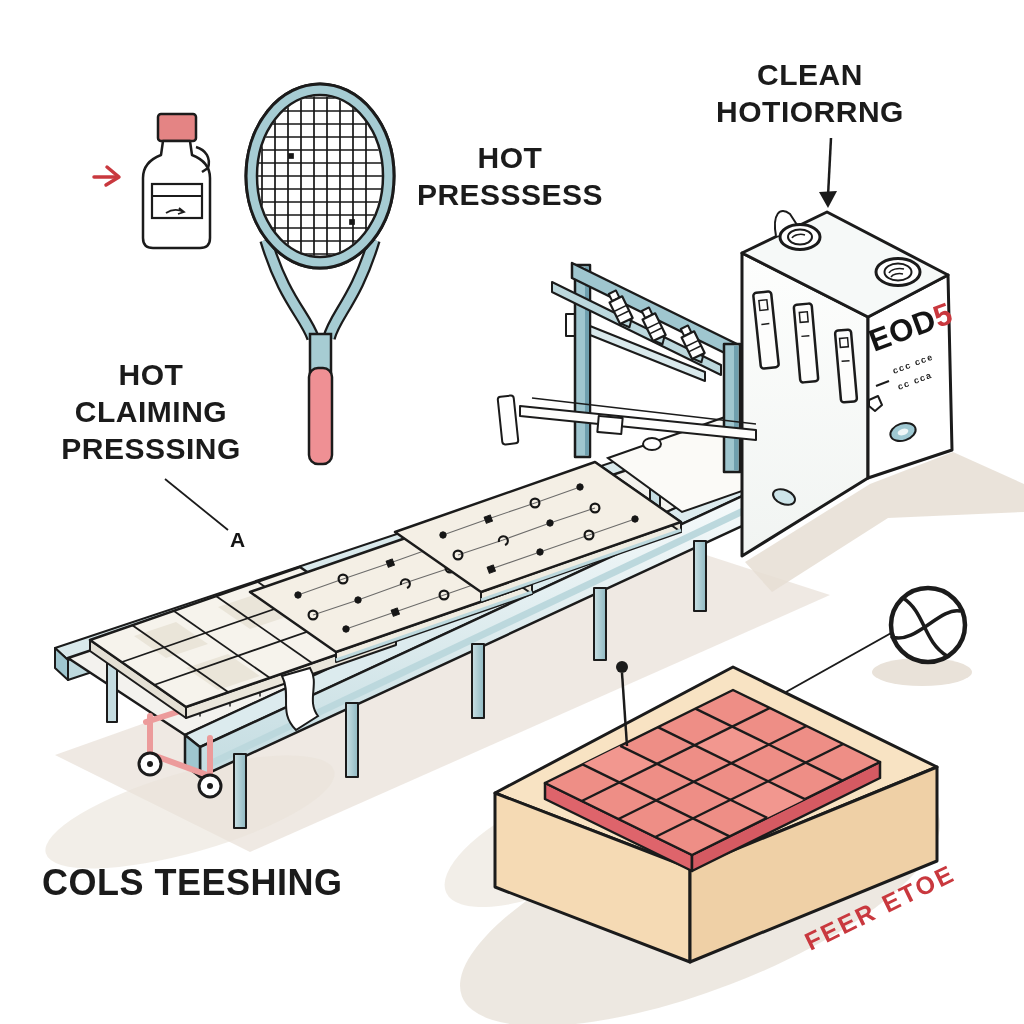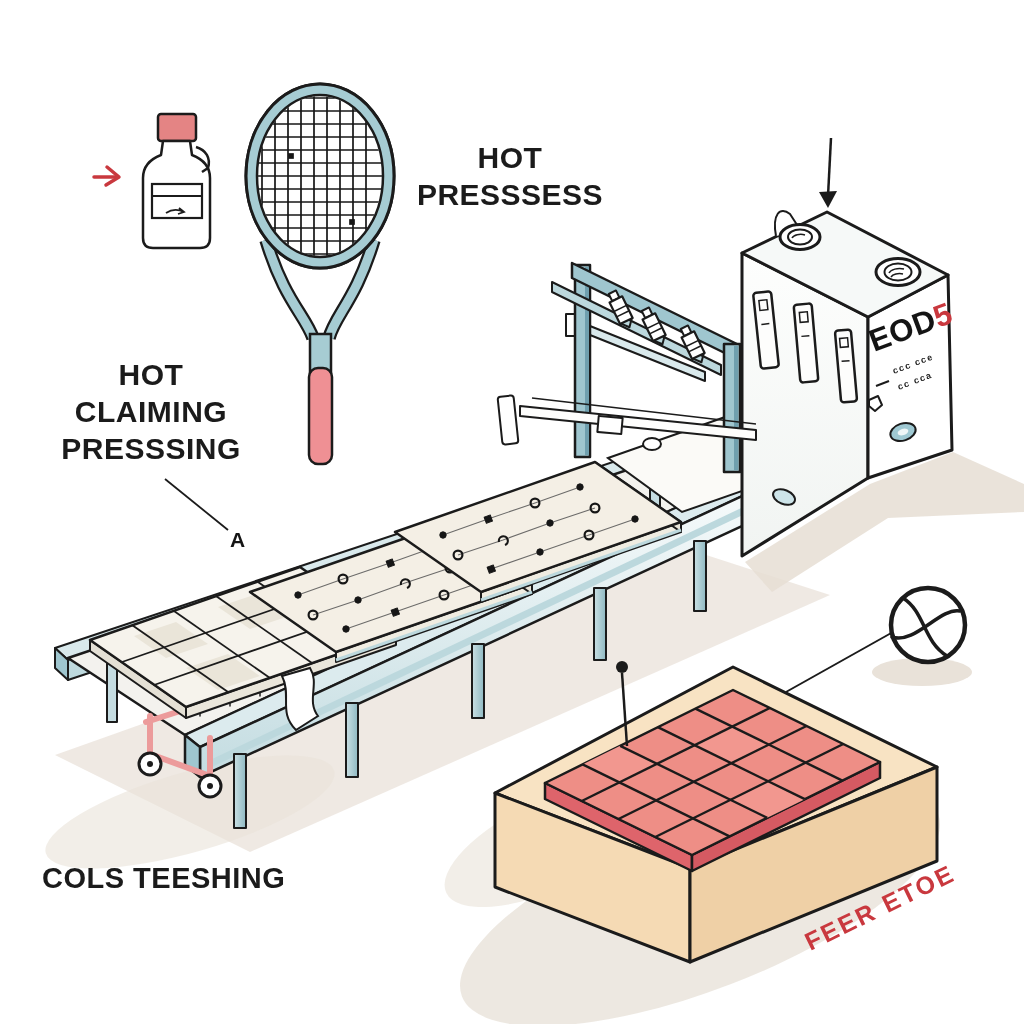--- a/index.html
+++ b/index.html
@@ -4,21 +4,21 @@
 <style>
   html,body{margin:0;padding:0;background:#ffffff;}
   #stage{position:relative;width:1024px;height:1024px;background:#ffffff;overflow:hidden;
          font-family:"Liberation Sans",sans-serif;}
   #scene{position:absolute;left:0;top:0;}
   .lbl{position:absolute;color:#1b1b1b;font-weight:700;text-align:center;line-height:1.24;letter-spacing:.5px;}
   #lbl-clean{left:690px;top:56px;width:240px;font-size:30px;}
   #lbl-hotpress{left:388px;top:139px;width:244px;font-size:30px;}
   #lbl-clamp{left:30px;top:356px;width:242px;font-size:30px;}
   #lbl-bottom{left:42px;top:853px;width:320px;text-align:left;font-weight:400;font-size:33px;letter-spacing:0;color:#2a2a2a;}
-  #lbl-bottom .b2{display:block;margin-top:8px;font-weight:700;font-size:29px;color:#1b1b1b;letter-spacing:.5px;}
+  #lbl-bottom .b2{display:block;margin-top:8px;font-weight:700;font-size:36px;color:#1b1b1b;letter-spacing:.5px;}
   #lbl-feer{left:775px;top:892px;width:210px;font-size:25px;color:#c9383e;font-weight:800;letter-spacing:2.5px;
             transform:rotate(-26deg);transform-origin:50% 50%;}
   .svgtext{font-family:"Liberation Sans",sans-serif;}
 </style>
 </head>
 <body>
 
 <div id="stage">
 <svg id="scene" width="1024" height="1024" viewBox="0 0 1024 1024">
   <defs>
@@ -347,20 +347,24 @@
   </g>
 
   <g>
     <line x1="831" y1="138" x2="828" y2="196" stroke="#1b1b1b" stroke-width="2.5"></line>
     <path d="M819,192 L828,208 L837,191 Z" fill="#1b1b1b"></path>
   </g>
   <line x1="165" y1="479" x2="228" y2="530" stroke="#1b1b1b" stroke-width="1.8"></line>
   <text class="svgtext" x="230" y="547" font-size="21" font-weight="800" fill="#141414">A</text>
 </svg>
 
+<div class="lbl" id="lbl-clean">
+  <span>CLEAN</span><br>
+  <span>HOTIORRNG</span>
+</div>
 <div class="lbl" id="lbl-hotpress">
   <span>HOT</span><br>
   <span>PRESSSESS</span>
 </div>
 <div class="lbl" id="lbl-clamp">
   <span>HOT</span><br>
   <span>CLAIMING</span><br>
   <span>PRESSSING</span>
 </div>
 <div class="lbl" id="lbl-bottom">

